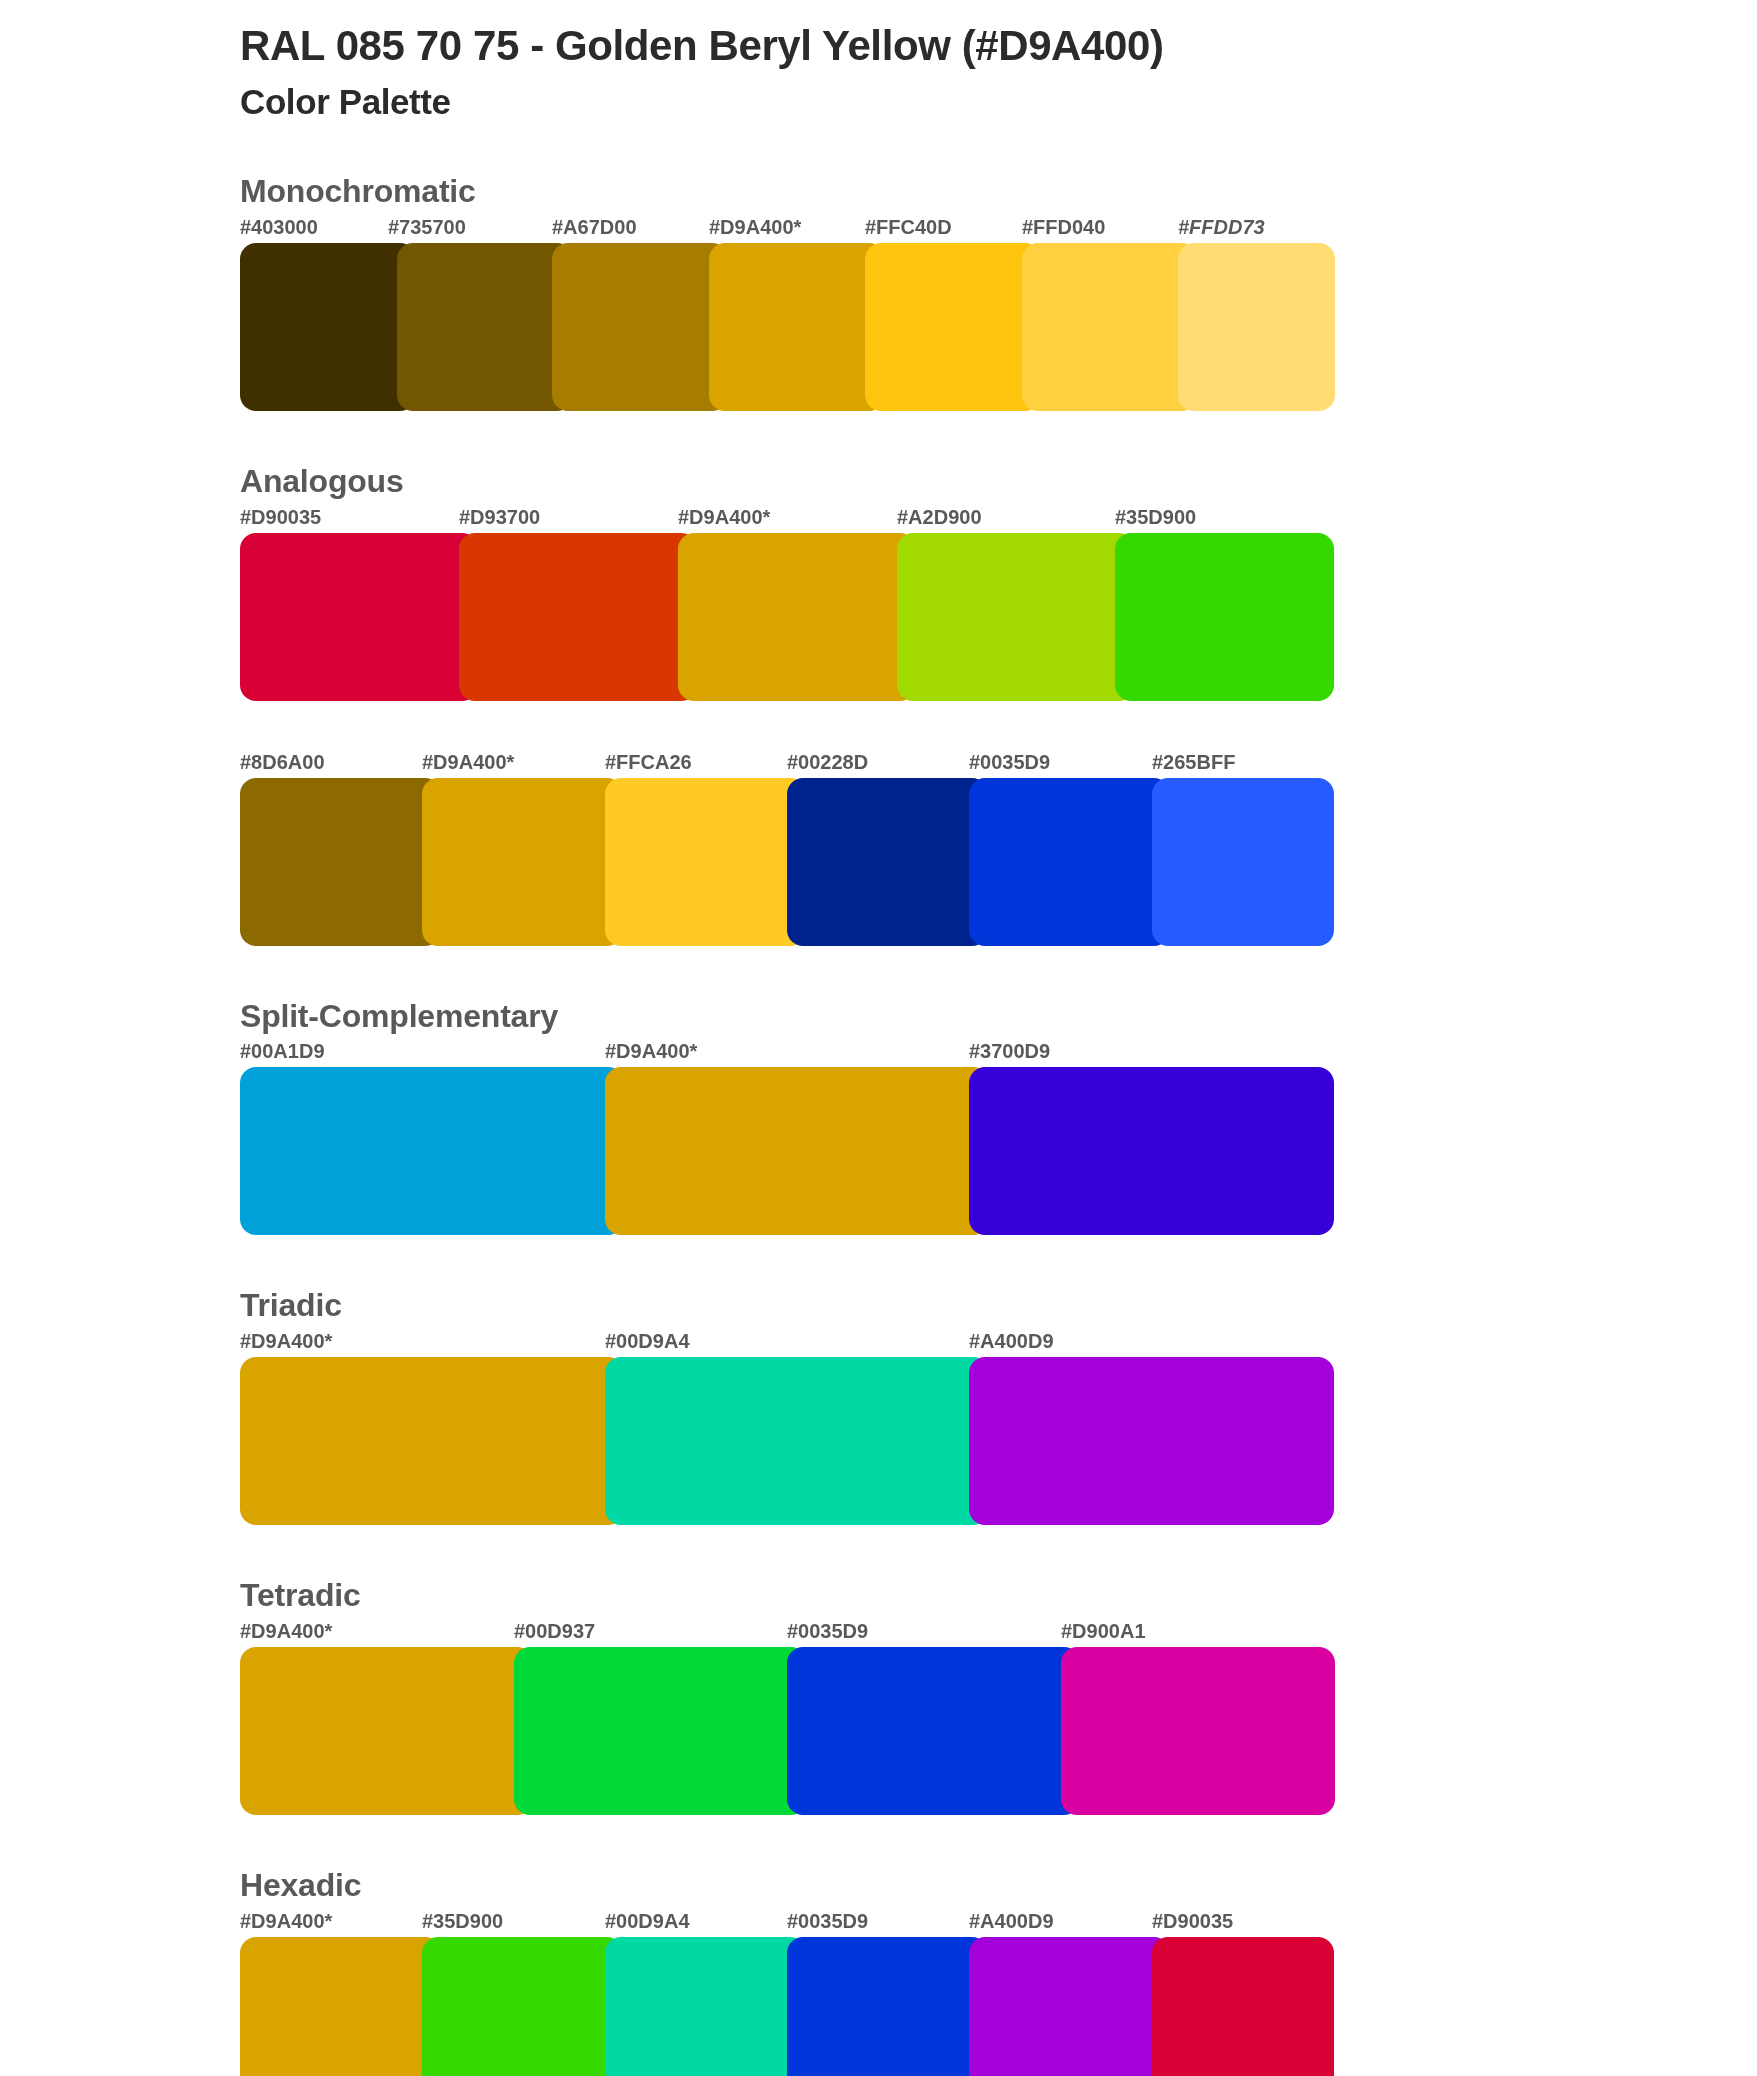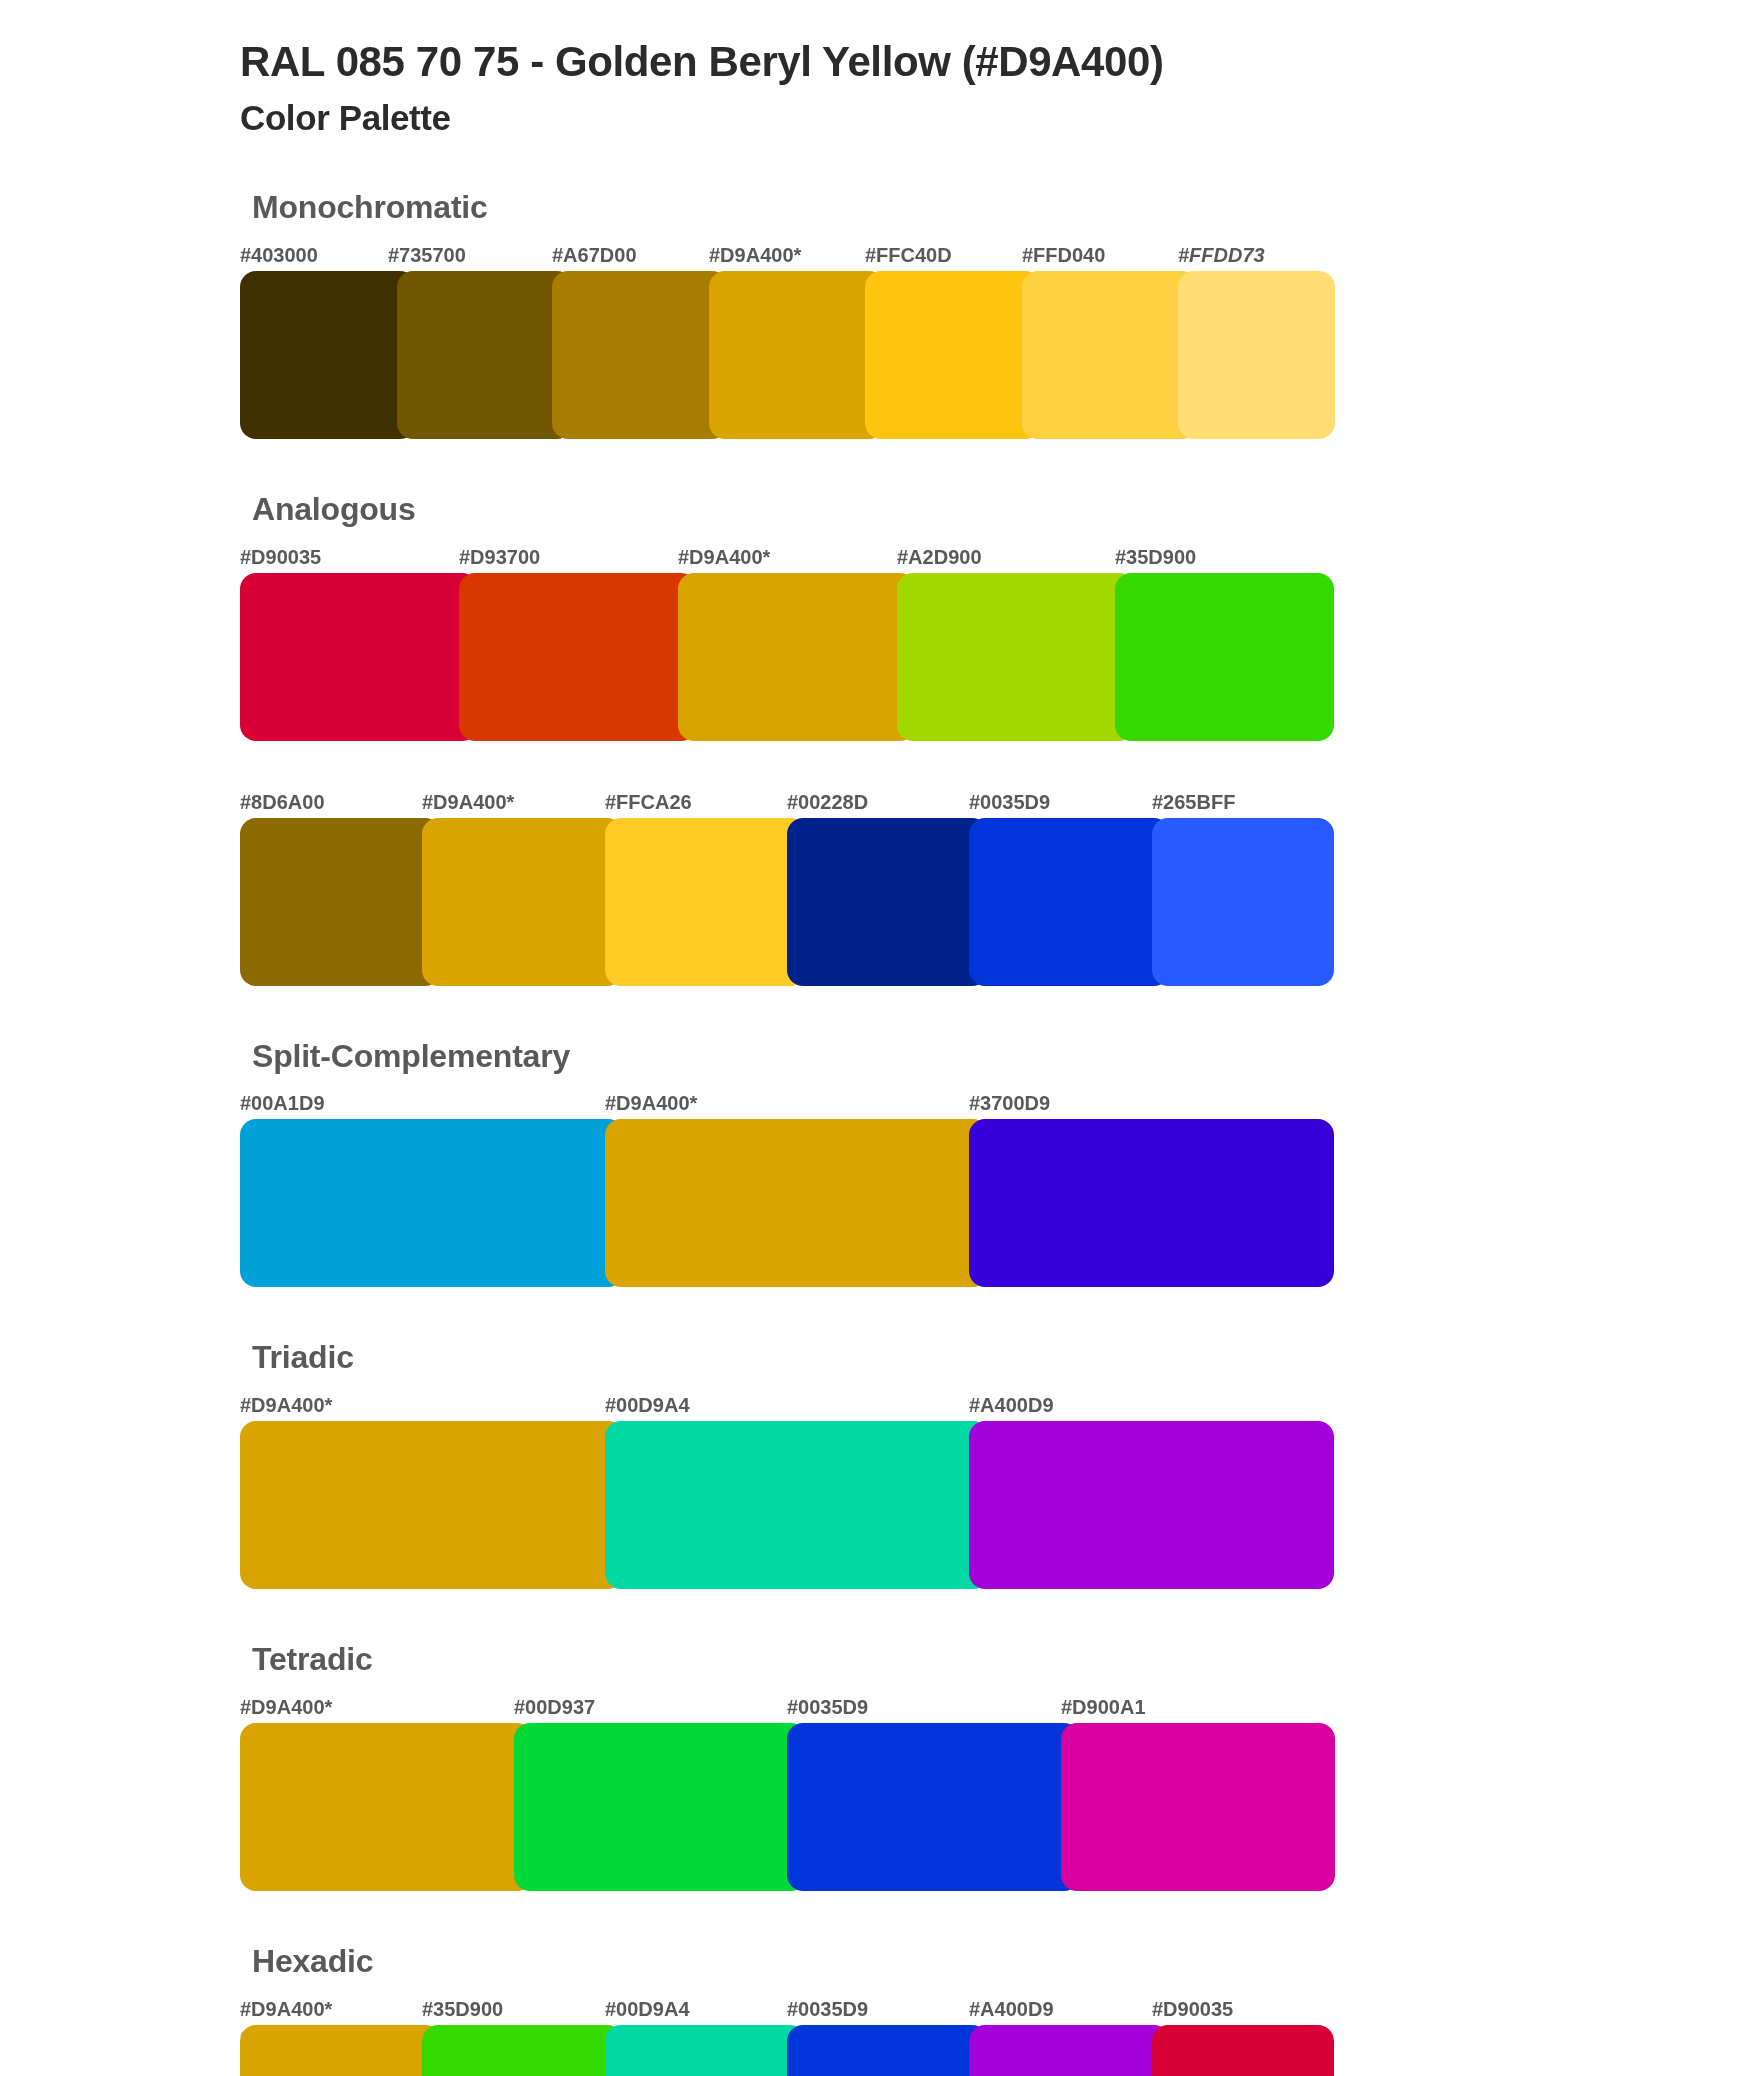--- a/index.html
+++ b/index.html
@@ -12,21 +12,21 @@
     height: 2077px;
     font-family: "Liberation Sans", sans-serif;
     overflow: hidden;
     position: relative;
   }
   .page {
     position: relative;
     width: 1757px;
     height: 1597px;
     box-sizing: border-box;
-    padding: 16px 240px;
+    padding: 0 240px;
   }
   .title {
     margin: 0;
     padding-top: 21px;
     font-size: 42px;
     font-weight: bold;
     color: #2b2b2b;
     letter-spacing: -0.4px;
     line-height: 1.2;
   }
@@ -39,21 +39,21 @@
     letter-spacing: -0.4px;
     line-height: 1.2;
   }
   .sections {
     margin-top: 48px;
   }
   .section {
     position: relative;
   }
   .section-heading {
-    margin: 12px;
+    margin: 0;
     font-size: 32px;
     font-weight: bold;
     color: #595959;
     letter-spacing: -0.2px;
     line-height: 1.25;
     padding-bottom: 4.8px;
   }
   .swatch-labels {
     position: relative;
     height: 27px;

